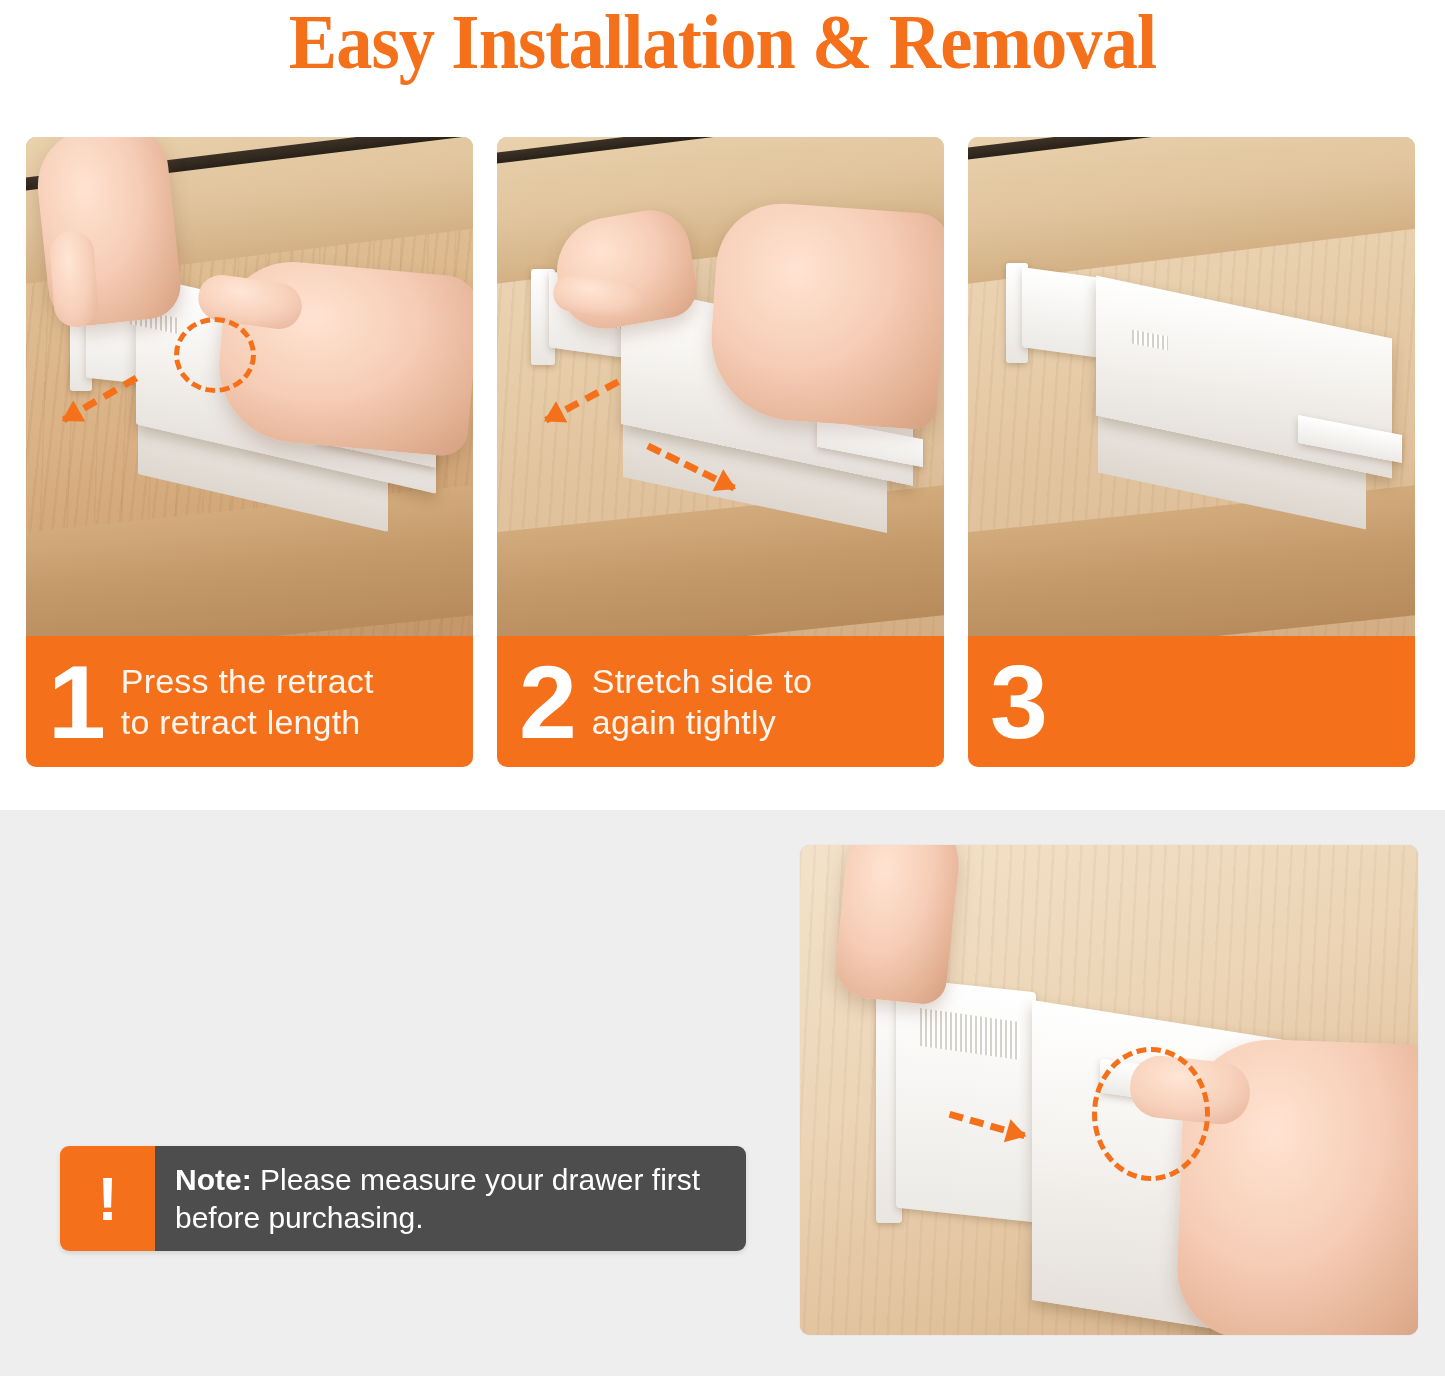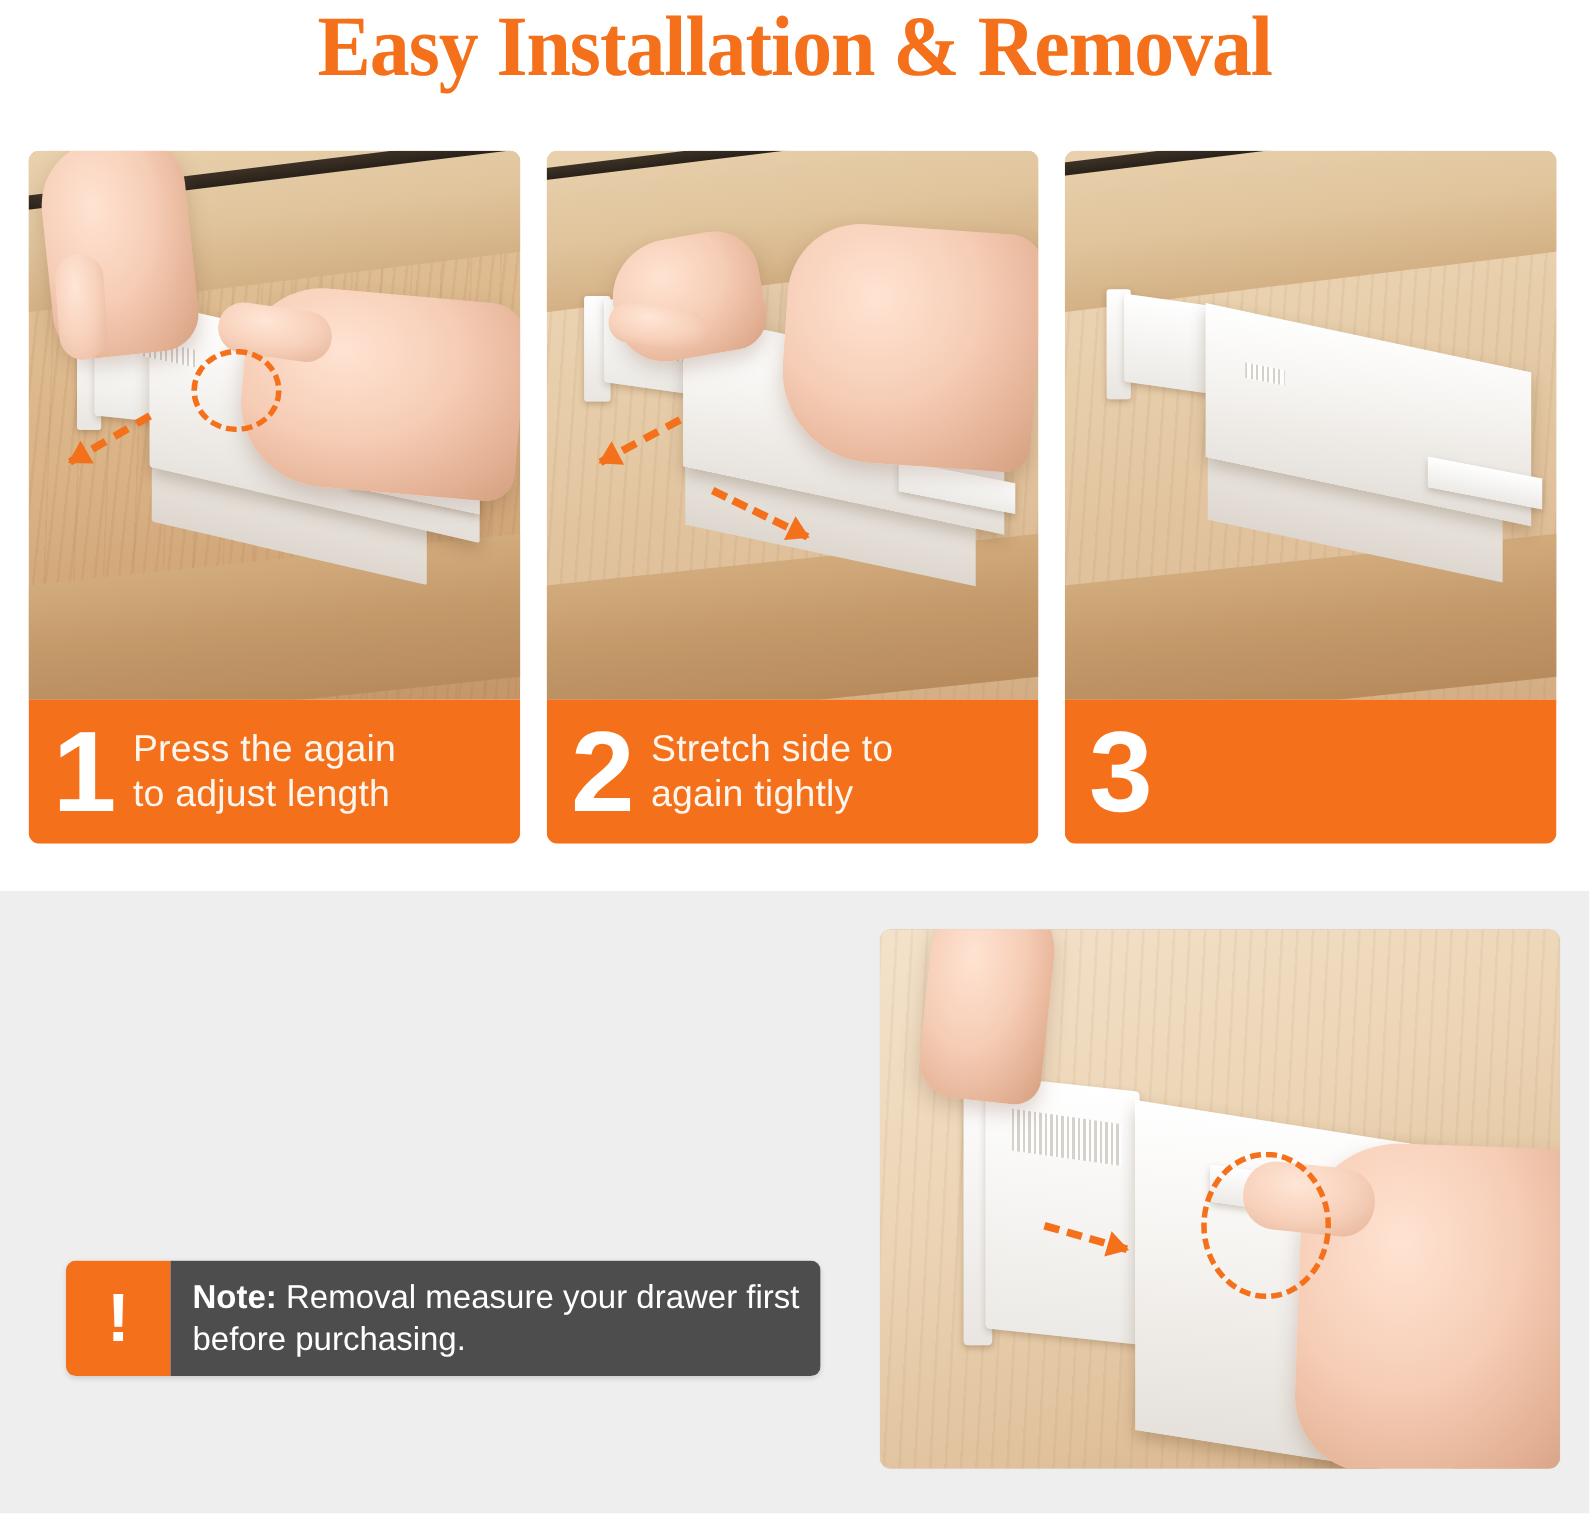--- a/index.html
+++ b/index.html
@@ -215,22 +215,22 @@
 
           <div class="dash-circle" style="left:148px;top:180px;width:72px;height:66px;"></div>
           <div class="dash-arrow left" style="left:32px;top:250px;width:84px;height:24px;transform:rotate(-30deg);">
             <span class="tail"></span>
               <span class="head"></span>
           </div>
         </div>
         <div class="caption">
           <div class="step-num">1</div>
           <div class="step-text">
-            <div>Press the again</div>
-            <div>to adjust length</div>
+            <div>Press the retract</div>
+            <div>to retract length</div>
           </div>
         </div>
       </div>
 
       <div class="step-card">
         <div class="photo">
           <div class="wood light"></div>
           <div class="drawer-back"></div>
           <div class="dark-slot" style="top:4%;height:11px;"></div>
           <div class="drawer-lip"></div>
@@ -286,21 +286,21 @@
     </div>
   </div>
 
   <div class="bottom-section"></div>
 
 
   <div class="note-box">
     <div class="note-badge">!</div>
     <div class="note-body">
       <div class="note-text">
-        <b>Note:</b><span> Removal measure your drawer first before purchasing.</span>
+        <b>Note:</b><span> Please measure your drawer first before purchasing.</span>
       </div>
     </div>
   </div>
 
   <div class="bot-photo">
     <div class="wood light" style="background:repeating-linear-gradient(93deg, rgba(150,105,60,.07) 0px, rgba(150,105,60,.07) 2px, rgba(255,255,255,0) 3px, rgba(255,255,255,0) 14px), linear-gradient(160deg,#f3e2ca 0%, #ecd5b6 40%, #e0c19c 75%, #d2ac86 100%);"></div>
 
     <div class="endcap" style="left:76px;top:128px;width:26px;height:250px;border-radius:4px;"></div>
     <div class="divider-rail" style="left:96px;top:140px;width:140px;height:230px;border-radius:4px;transform:skewY(6deg);"></div>
     <div class="ridges" style="left:120px;top:170px;width:100px;height:38px;transform:skewY(8deg);"></div>

